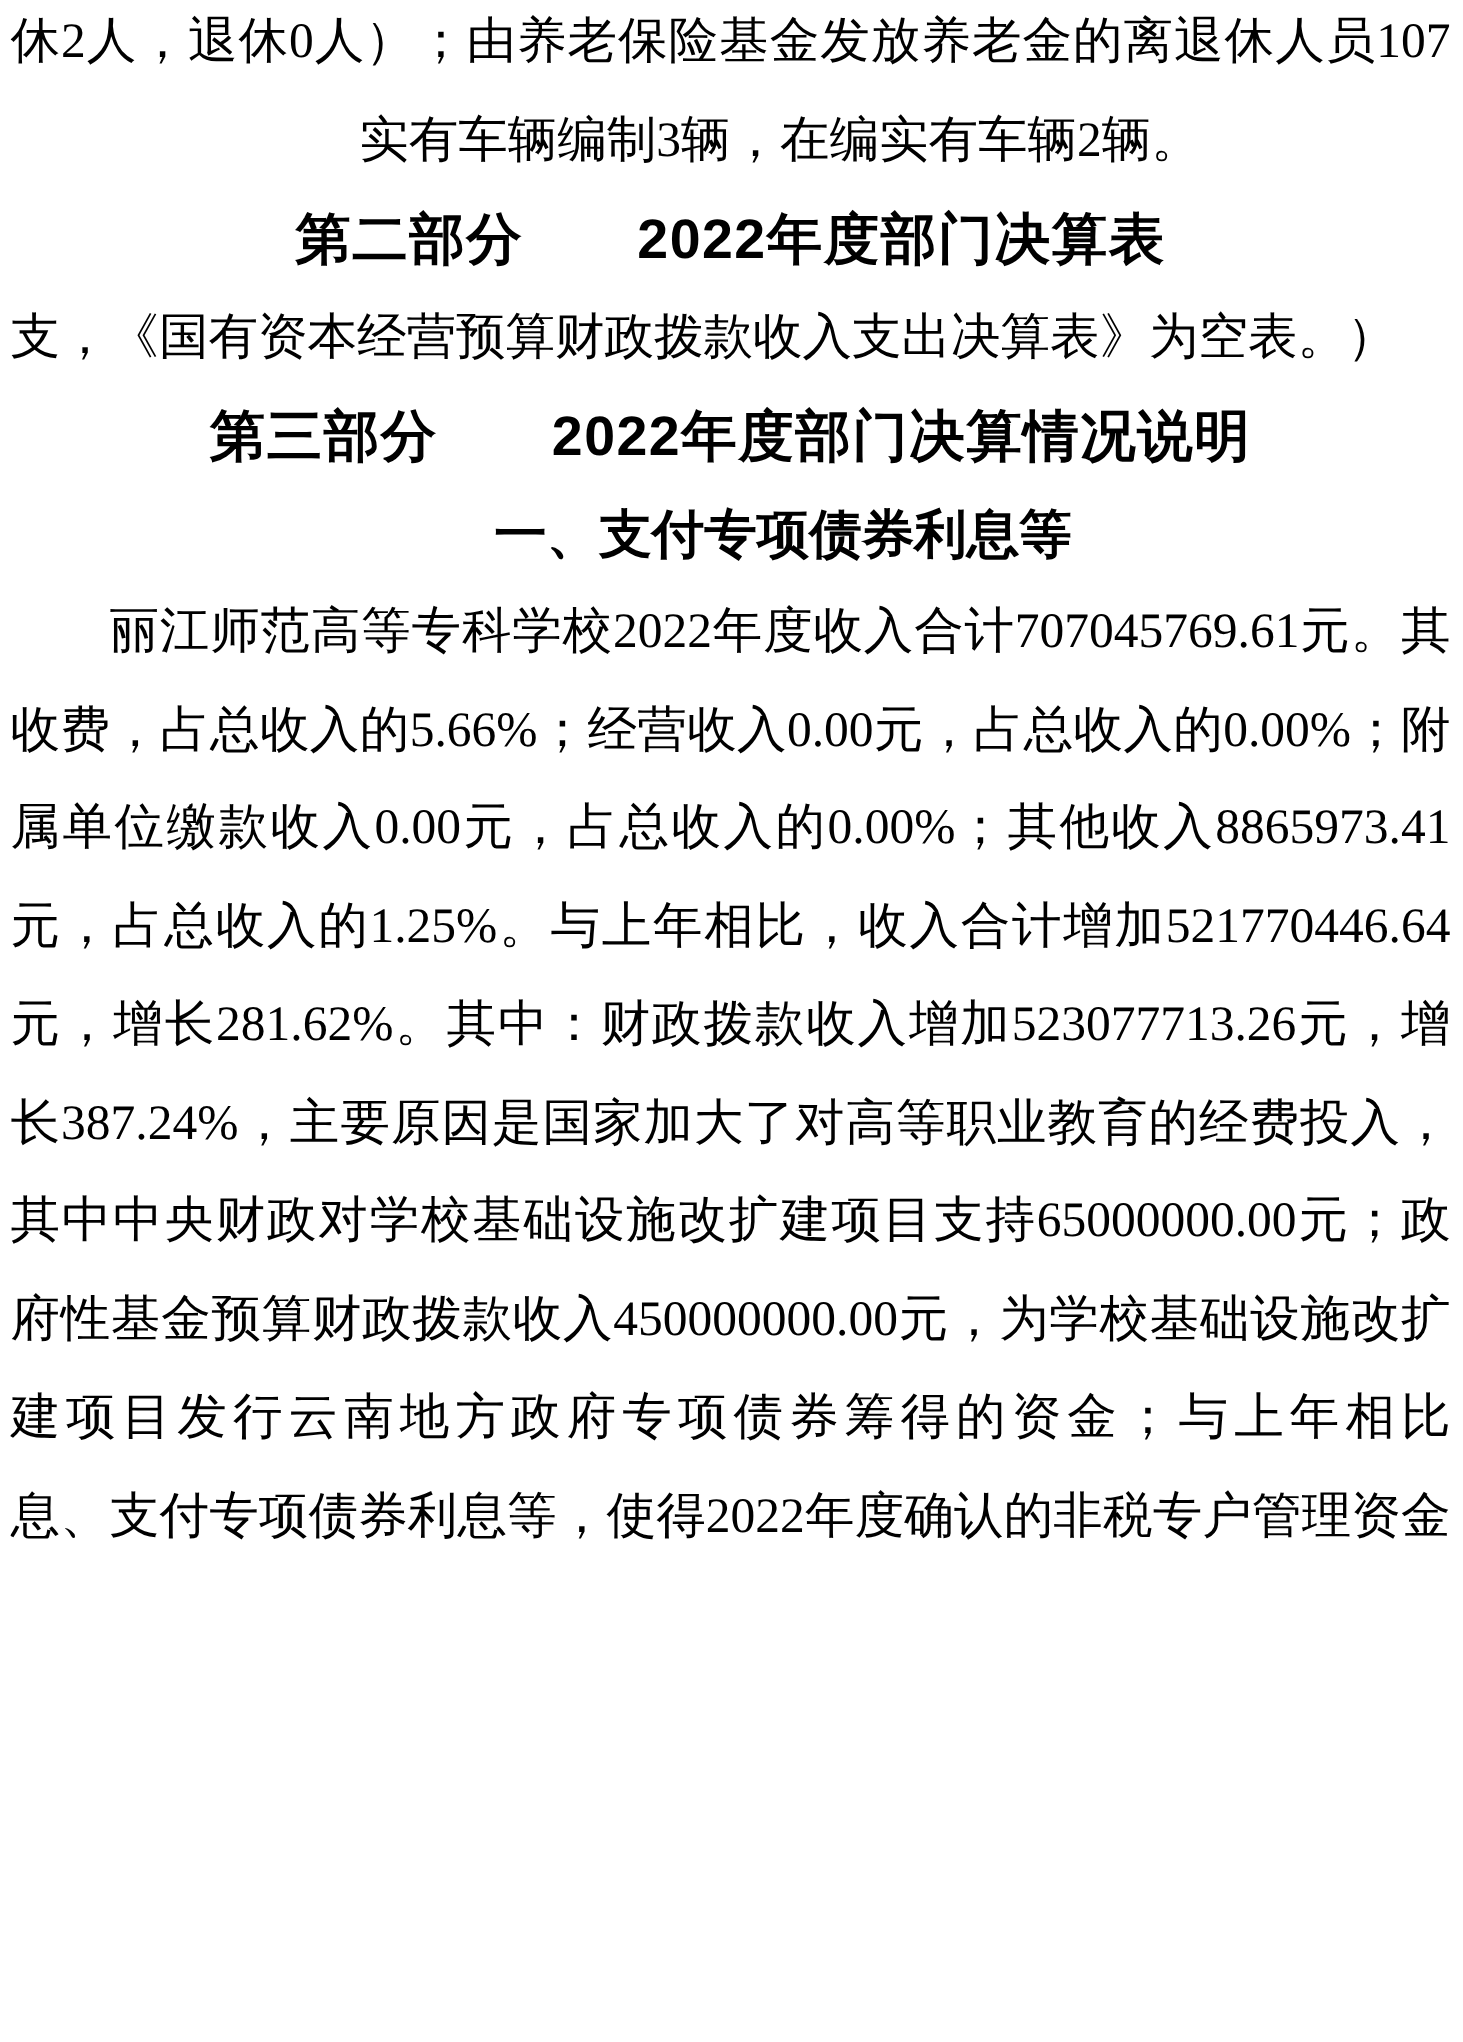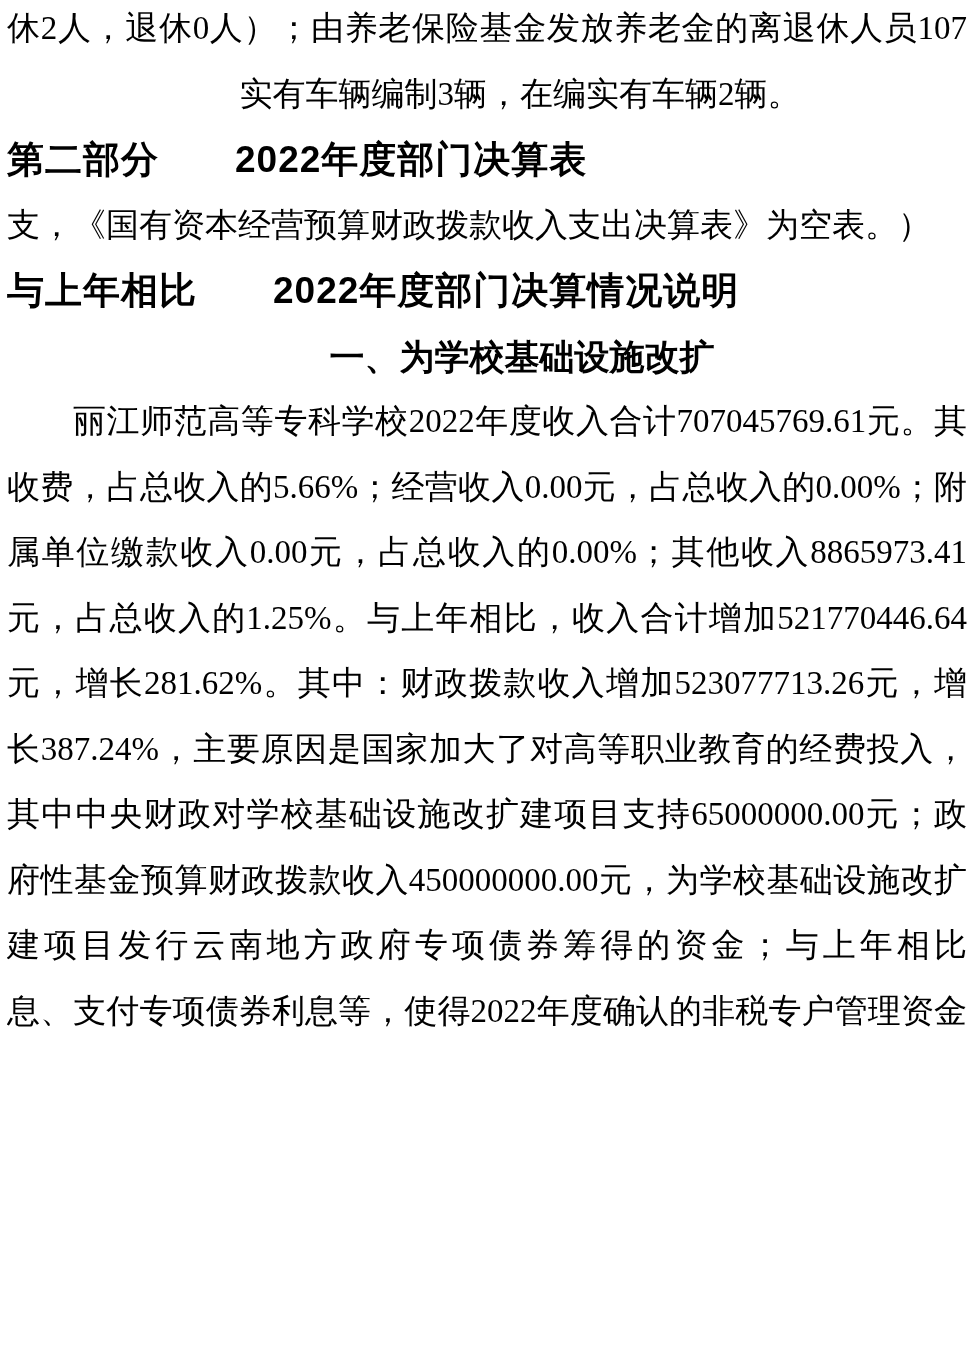--- a/index.html
+++ b/index.html
@@ -30,21 +30,21 @@
     text-align: center;
   }
   .justify {
     text-align: justify;
     text-align-last: justify;
     
     text-justify: inter-character;
     white-space: normal;
   }
   .part-heading {
-    text-align: left;
+    text-align: center;
     font-weight: bold;
     font-size: 37px;
     font-family: "Liberation Sans", "DejaVu Sans", sans-serif;
     letter-spacing: 1px;
   }
   .section-heading {
     font-weight: bold;
     font-size: 35px;
     font-family: "Liberation Sans", "DejaVu Sans", sans-serif;
   }
@@ -55,23 +55,23 @@
 <div class="page">
 
   <div class="line justify">休2人，退休0人）；由养老保险基金发放养老金的离退休人员107人</div>
 
   <div class="line indent">实有车辆编制3辆，在编实有车辆2辆。</div>
 
   <div class="line part-heading">第二部分　　2022年度部门决算表</div>
 
   <div class="line">支，《国有资本经营预算财政拨款收入支出决算表》为空表。）</div>
 
-  <div class="line part-heading">与上年相比　　2022年度部门决算情况说明</div>
+  <div class="line part-heading">第三部分　　2022年度部门决算情况说明</div>
 
-  <div class="line indent section-heading">一、为学校基础设施改扩</div>
+  <div class="line indent section-heading">一、支付专项债券利息等</div>
 
   <div class="line indent justify">丽江师范高等专科学校2022年度收入合计707045769.61元。其</div>
   <div class="line justify">收费，占总收入的5.66%；经营收入0.00元，占总收入的0.00%；附</div>
   <div class="line justify">属单位缴款收入0.00元，占总收入的0.00%；其他收入8865973.41</div>
   <div class="line justify">元，占总收入的1.25%。与上年相比，收入合计增加521770446.64</div>
   <div class="line justify">元，增长281.62%。其中：财政拨款收入增加523077713.26元，增</div>
   <div class="line justify">长387.24%，主要原因是国家加大了对高等职业教育的经费投入，</div>
   <div class="line justify">其中中央财政对学校基础设施改扩建项目支持65000000.00元；政</div>
   <div class="line justify">府性基金预算财政拨款收入450000000.00元，为学校基础设施改扩</div>
   <div class="line justify">建项目发行云南地方政府专项债券筹得的资金；与上年相比</div>

